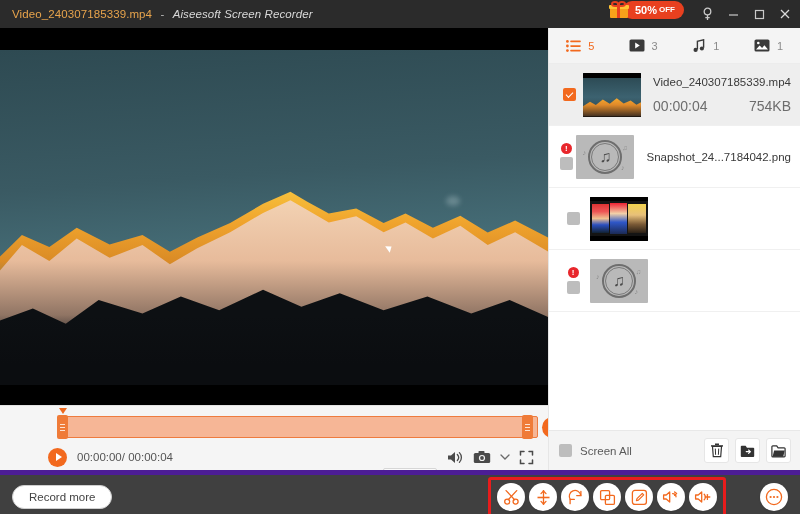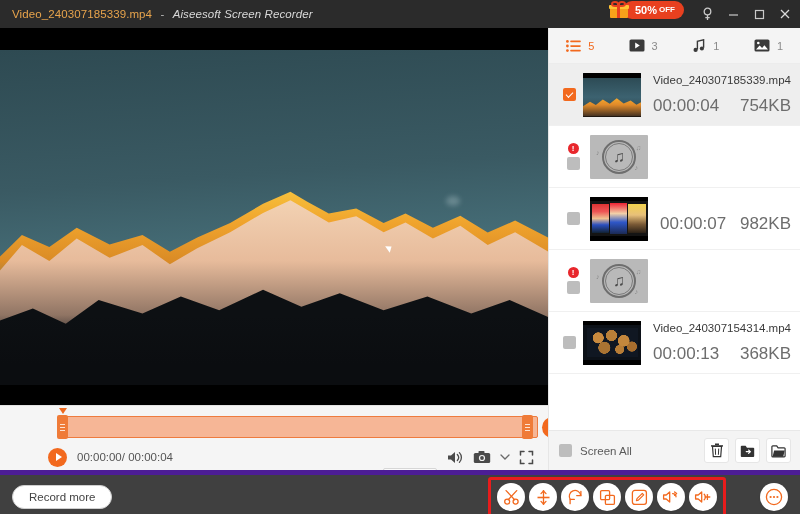--- a/index.html
+++ b/index.html
@@ -170,21 +170,21 @@
           font-weight:bold; display:flex; align-items:center; justify-content:center; line-height:1; }
   .chk { width:13px; height:13px; border-radius:2px; background:#bdbdbd; }
   .chk.on { background:#f2691e; display:flex; align-items:center; justify-content:center; }
   .chk.on::after { content:""; width:6px; height:3px; border-left:1.6px solid #fff; border-bottom:1.6px solid #fff;
                    transform:rotate(-45deg); margin-top:-2px; }
   .thumb { width:58px; height:44px; margin-left:3px; border-radius:1px; overflow:hidden; position:relative;
            background:#000; flex:none; }
   .thumb.audio { background:#b9b9b9; display:flex; align-items:center; justify-content:center; }
   .meta { flex:1; margin-left:12px; padding-right:10px; }
   .fname { font-size:11.5px; color:#3a3a3a; white-space:nowrap; overflow:hidden; text-overflow:ellipsis; }
-  .sub { display:flex; justify-content:space-between; margin-top:10px; font-size:17px; color:#6d6d6d; }
+  .sub { display:flex; justify-content:space-between; margin-top:10px; font-size:14px; color:#6d6d6d; }
 
   
   .t-mtn { position:absolute; inset:0; background:linear-gradient(180deg,#29454e 0%,#3c6270 55%,#2a4048 100%); }
   .t-mtn::after { content:""; position:absolute; left:0; right:0; bottom:0; height:48%;
     background:linear-gradient(180deg,#ffb62e 0%,#e08a2a 45%,#3a2c22 100%);
     clip-path:polygon(0% 52%,12% 30%,22% 46%,34% 20%,46% 40%,58% 14%,70% 38%,82% 24%,92% 44%,100% 32%,100% 100%,0% 100%); }
   .t-mtn .bar-t { position:absolute; left:0; right:0; top:0; height:13%; background:#000; }
   .t-mtn .bar-b { position:absolute; left:0; right:0; bottom:0; height:13%; background:#000; }
   .t-game { position:absolute; inset:0; background:#141414; }
   .t-game .bt { position:absolute; left:0; right:0; top:0; height:11%; background:#000; }
@@ -420,41 +420,38 @@
           <div class="note-badge">
             <div class="ring"></div>
               <div class="ring2"></div>
               <div class="nt">♫</div>
           </div>
           <span class="mini-note" style="left:6px;top:14px;">♪</span>
           <span class="mini-note" style="right:7px;top:9px;">♫</span>
           <span class="mini-note" style="right:10px;bottom:8px;">♪</span>
         </div>
         <div class="meta">
+          <div class="fname">Snapshot_24...7184042.png</div>
         </div>
       </div>
 
       <div class="row">
         <div class="chkwrap">
           <div class="chk"></div>
         </div>
         <div class="thumb">
           <div class="t-game">
               <div class="bt"></div>
               <div class="c1"></div>
               <div class="c2"></div>
               <div class="c3"></div>
               <div class="bb"></div>
             </div>
         </div>
         <div class="meta">
-          <div class="sub">
-            <span>00:00:07</span>
-            <span>982KB</span>
-          </div>
         </div>
       </div>
 
       <div class="row">
         <div class="chkwrap">
           <div class="warn">!</div>
           <div class="chk"></div>
         </div>
         <div class="thumb audio">
           <div class="note-badge">
@@ -463,39 +460,20 @@
               <div class="nt">♫</div>
           </div>
           <span class="mini-note" style="left:6px;top:14px;">♪</span>
           <span class="mini-note" style="right:7px;top:9px;">♫</span>
           <span class="mini-note" style="right:10px;bottom:8px;">♪</span>
         </div>
         <div class="meta">
         </div>
       </div>
 
-      <div class="row">
-        <div class="chkwrap">
-          <div class="chk"></div>
-        </div>
-        <div class="thumb">
-          <div class="t-map">
-              <div class="bt"></div>
-              <div class="land"></div>
-              <div class="bb"></div>
-            </div>
-        </div>
-        <div class="meta">
-          <div class="fname">Video_240307154314.mp4</div>
-          <div class="sub">
-            <span>00:00:13</span>
-            <span>368KB</span>
-          </div>
-        </div>
-      </div>
 
     </div>
 
     <div class="panel-foot">
       <div class="sel-all">
         <span class="chk"></span>
         <span>Screen All</span>
       </div>
       <div class="foot-icons">
         <div class="foot-btn">

